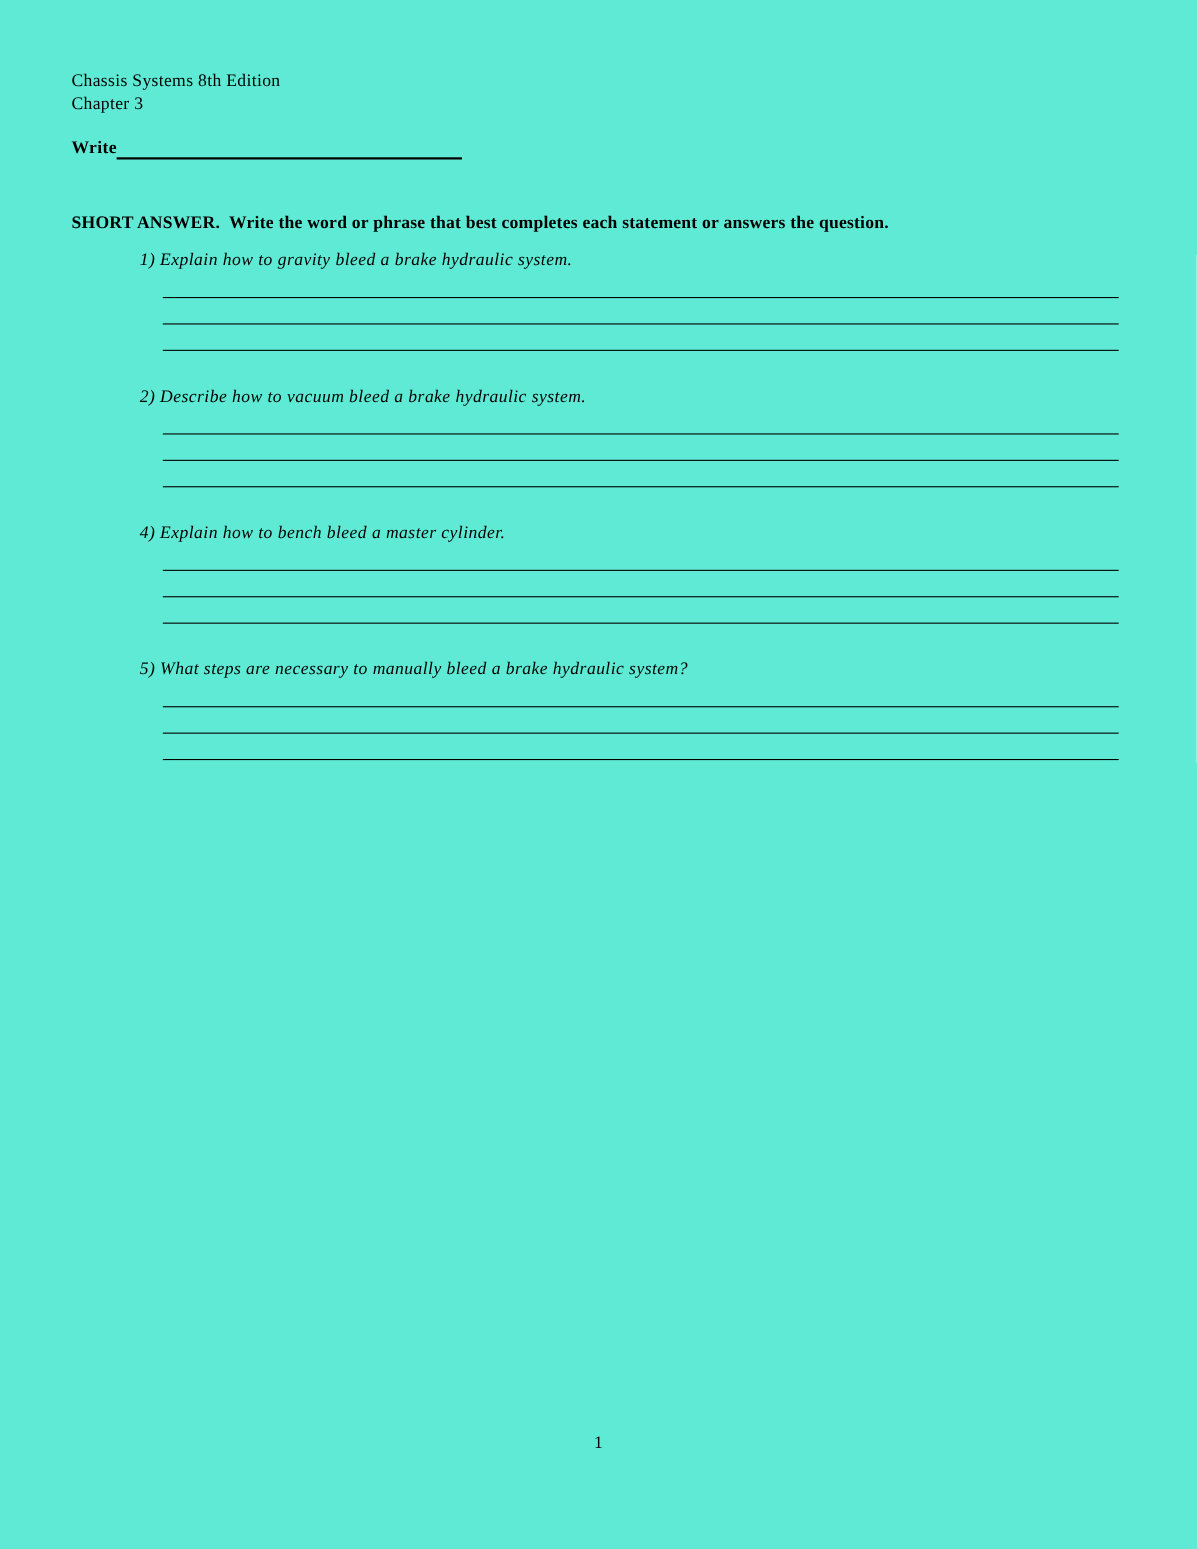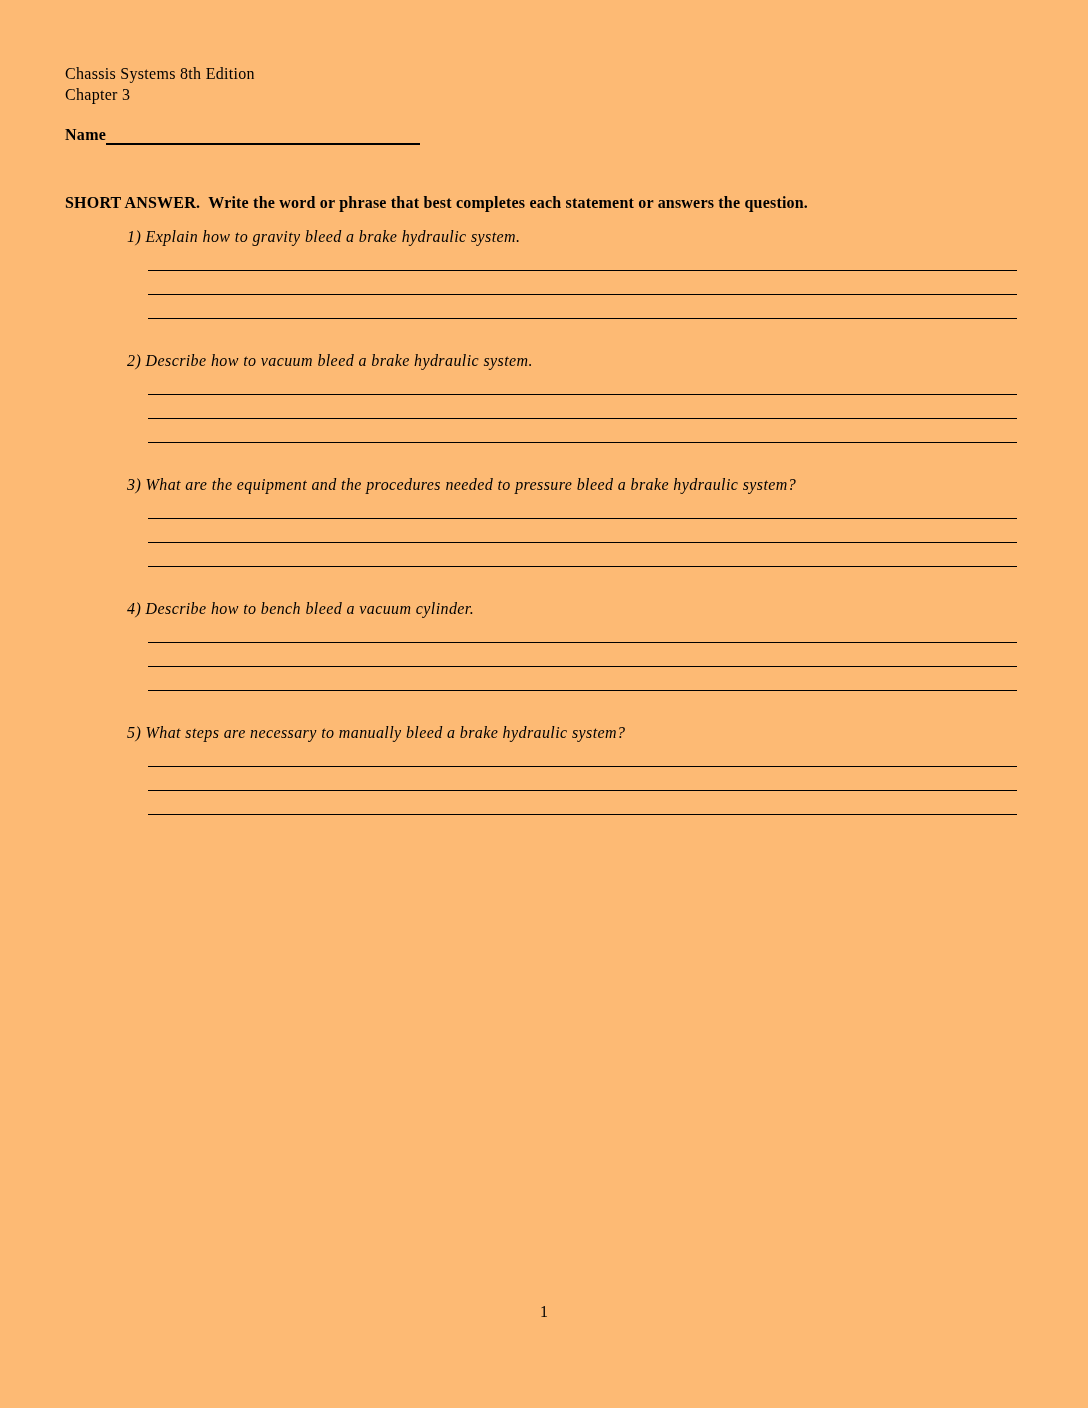--- a/index.html
+++ b/index.html
@@ -1,20 +1,20 @@
 <!DOCTYPE html>
 <html><head>
 <meta charset="utf-8">
 <style>
   html, body { margin: 0; padding: 0; background: #ffffff; }
   .page {
     position: relative;
     width: 1088px;
     height: 1408px;
-    background: #fdba74;
+    background: #5eead4;
     color: #000000;
     font-family: "Liberation Serif", "DejaVu Serif", serif;
     font-size: 16px;
     overflow: hidden;
   }
   .header {
     position: absolute;
     left: 65px;
     top: 63px;
     line-height: 21px;
@@ -81,21 +81,21 @@
 <body>
 
 <div class="page">
 
   <div class="header">
     <div>Chassis Systems 8th Edition</div>
     <div>Chapter 3</div>
   </div>
 
   <div class="name-row">
-    <span class="name-label">Name</span>
+    <span class="name-label">Write</span>
     <span class="name-line"></span>
   </div>
 
   <div class="section-heading">SHORT ANSWER.  Write the word or phrase that best completes each statement or answers the question.</div>
 
   <div class="questions">
 
     <div class="question">
       <div class="q-text"><span>1)</span> <span>Explain how to gravity bleed a brake hydraulic system.</span></div>
       <div class="answer-lines">
@@ -107,31 +107,23 @@
 
     <div class="question">
       <div class="q-text"><span>2)</span> <span>Describe how to vacuum bleed a brake hydraulic system.</span></div>
       <div class="answer-lines">
         <div class="answer-line"></div>
         <div class="answer-line"></div>
         <div class="answer-line"></div>
       </div>
     </div>
 
-    <div class="question">
-      <div class="q-text"><span>3)</span> <span>What are the equipment and the procedures needed to pressure bleed a brake hydraulic system?</span></div>
-      <div class="answer-lines">
-        <div class="answer-line"></div>
-        <div class="answer-line"></div>
-        <div class="answer-line"></div>
-      </div>
-    </div>
 
     <div class="question">
-      <div class="q-text"><span>4)</span> <span>Describe how to bench bleed a vacuum cylinder.</span></div>
+      <div class="q-text"><span>4)</span> <span>Explain how to bench bleed a master cylinder.</span></div>
       <div class="answer-lines">
         <div class="answer-line"></div>
         <div class="answer-line"></div>
         <div class="answer-line"></div>
       </div>
     </div>
 
     <div class="question">
       <div class="q-text"><span>5)</span> <span>What steps are necessary to manually bleed a brake hydraulic system?</span></div>
       <div class="answer-lines">

